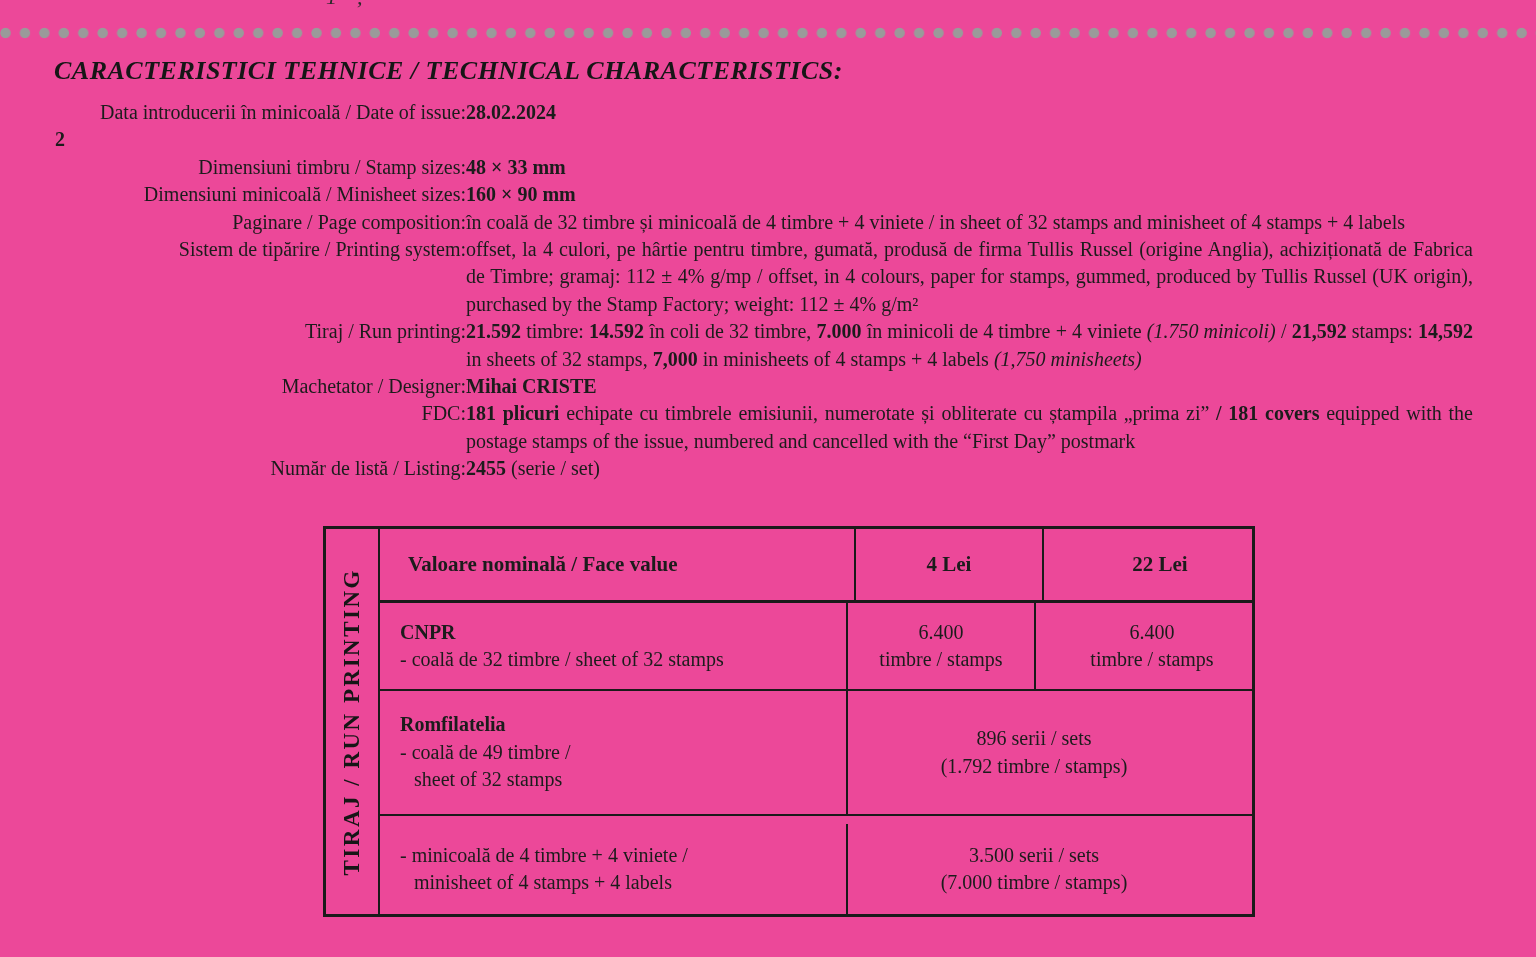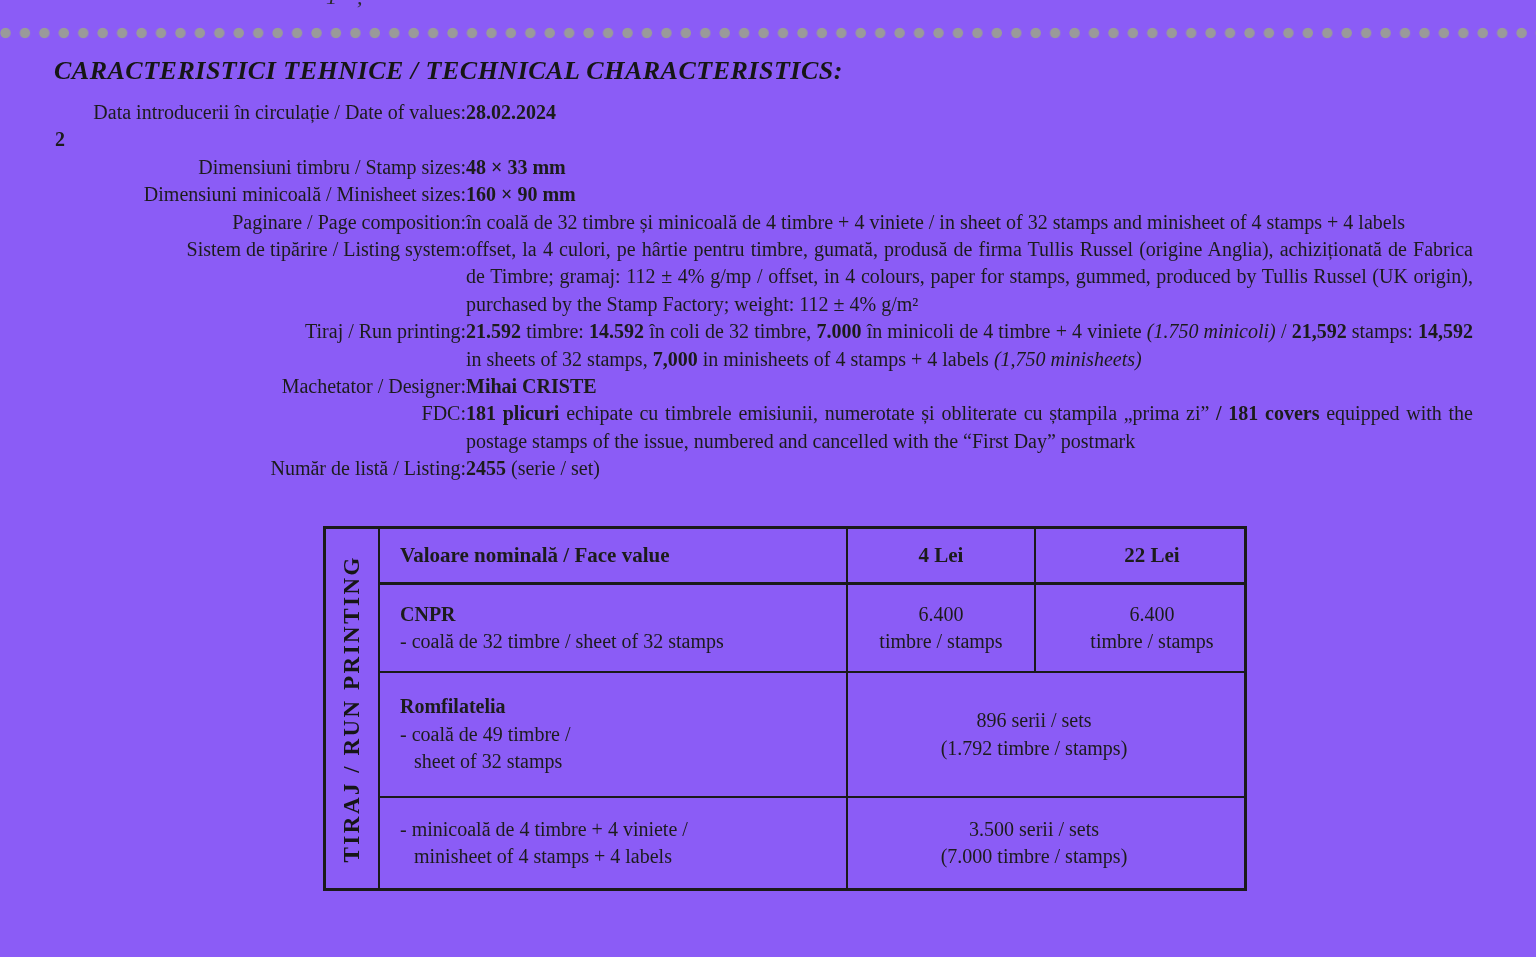--- a/index.html
+++ b/index.html
@@ -1,20 +1,20 @@
 <!DOCTYPE html>
 <html><head>
 <meta charset="utf-8">
 <style>
   html, body { margin: 0; padding: 0; }
   .page {
     position: relative;
     width: 1536px;
     height: 957px;
-    background: #8b5cf6;
+    background: #ec4899;
     font-family: "Liberation Serif", "DejaVu Serif", serif;
     color: #1c1c1c;
     overflow: hidden;
   }
 
   
   .cutoff {
     position: absolute;
     left: 326px; top: 0;
     width: 70px; height: 9px;
@@ -93,24 +93,24 @@
     writing-mode: vertical-rl;
     transform: rotate(180deg);
     font-weight: bold;
     font-size: 23px;
     letter-spacing: 2.5px;
     white-space: nowrap;
     color: #161616;
   }
   .main { display: flex; flex-direction: column; }
   .tr { display: flex; border-bottom: 2px solid #1a1a1a; }
-  .tr.header { border-bottom: 3px solid #1a1a1a; height: 56px; }
+  .tr.header { border-bottom: 3px solid #1a1a1a; height: 74px; padding-left: 8px; }
   .tr.cnpr { height: 88px; }
   .tr.rom { height: 125px; }
-  .tr.mini { height: 90px; border-bottom: none; }
+  .tr.mini { height: 90px; border-bottom: none; margin-top: 8px; }
   .td {
     display: flex;
     flex-direction: column;
     justify-content: center;
   }
   .td.label {
     width: 468px;
     padding-left: 20px;
     padding-right: 12px;
     border-right: 2px solid #1a1a1a;
@@ -140,40 +140,40 @@
   <div class="cutoff">
     <span>1,</span>
   </div>
 
   <div class="dots"></div>
 
   <h1 class="title">CARACTERISTICI TEHNICE / TECHNICAL CHARACTERISTICS:</h1>
 
   <div class="specs">
     <div class="spec-row">
-      <div class="spec-label">Data introducerii în circulație / Date of values:</div>
+      <div class="spec-label">Data introducerii în minicoală / Date of issue:</div>
       <div class="spec-value"><span style="font-weight: bold;">28.02.2024</span></div>
     </div>
     <div class="spec-row">
       <div class="spec-value"><span style="font-weight: bold;">2</span></div>
     </div>
     <div class="spec-row">
       <div class="spec-label">Dimensiuni timbru / Stamp sizes:</div>
       <div class="spec-value"><span style="font-weight: bold;">48 × 33 mm</span></div>
     </div>
     <div class="spec-row">
       <div class="spec-label">Dimensiuni minicoală / Minisheet sizes:</div>
       <div class="spec-value"><span style="font-weight: bold;">160 × 90 mm</span></div>
     </div>
     <div class="spec-row justify">
       <div class="spec-label">Paginare / Page composition:</div>
       <div class="spec-value"><span>în coală de 32 timbre și minicoală de 4 timbre + 4 viniete / in sheet of 32 stamps and minisheet of 4 stamps + 4 labels</span></div>
     </div>
     <div class="spec-row justify">
-      <div class="spec-label">Sistem de tipărire / Listing system:</div>
+      <div class="spec-label">Sistem de tipărire / Printing system:</div>
       <div class="spec-value"><span>offset, la 4 culori, pe hârtie pentru timbre, gumată, produsă de firma Tullis Russel (origine Anglia), achiziționată de Fabrica de Timbre; gramaj: 112 ± 4% g/mp / offset, in 4 colours, paper for stamps, gummed, produced by Tullis Russel (UK origin), purchased by the Stamp Factory; weight: 112 ± 4% g/m²</span></div>
     </div>
     <div class="spec-row justify">
       <div class="spec-label">Tiraj / Run printing:</div>
       <div class="spec-value"><span style="font-weight: bold;">21.592</span><span> timbre: </span><span style="font-weight: bold;">14.592</span><span> în coli de 32 timbre, </span><span style="font-weight: bold;">7.000</span><span> în minicoli de 4 timbre + 4 viniete </span><span style="font-style: italic;">(1.750 minicoli)</span><span> / </span><span style="font-weight: bold;">21,592</span><span> stamps: </span><span style="font-weight: bold;">14,592</span><span> in sheets of 32 stamps, </span><span style="font-weight: bold;">7,000</span><span> in minisheets of 4 stamps + 4 labels </span><span style="font-style: italic;">(1,750 minisheets)</span></div>
     </div>
     <div class="spec-row">
       <div class="spec-label">Machetator / Designer:</div>
       <div class="spec-value"><span style="font-weight: bold;">Mihai CRISTE</span></div>
     </div>

